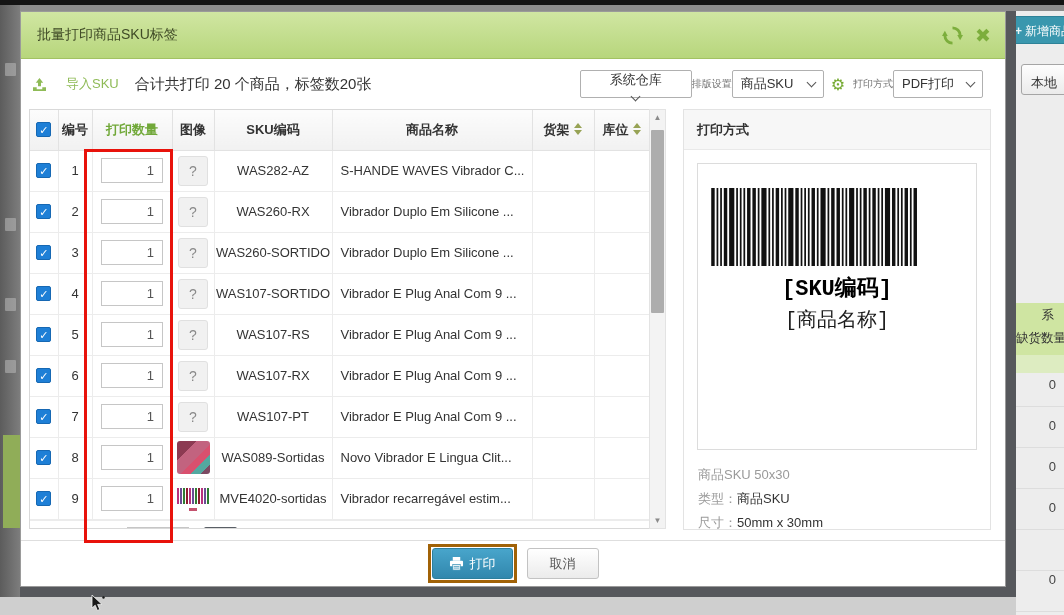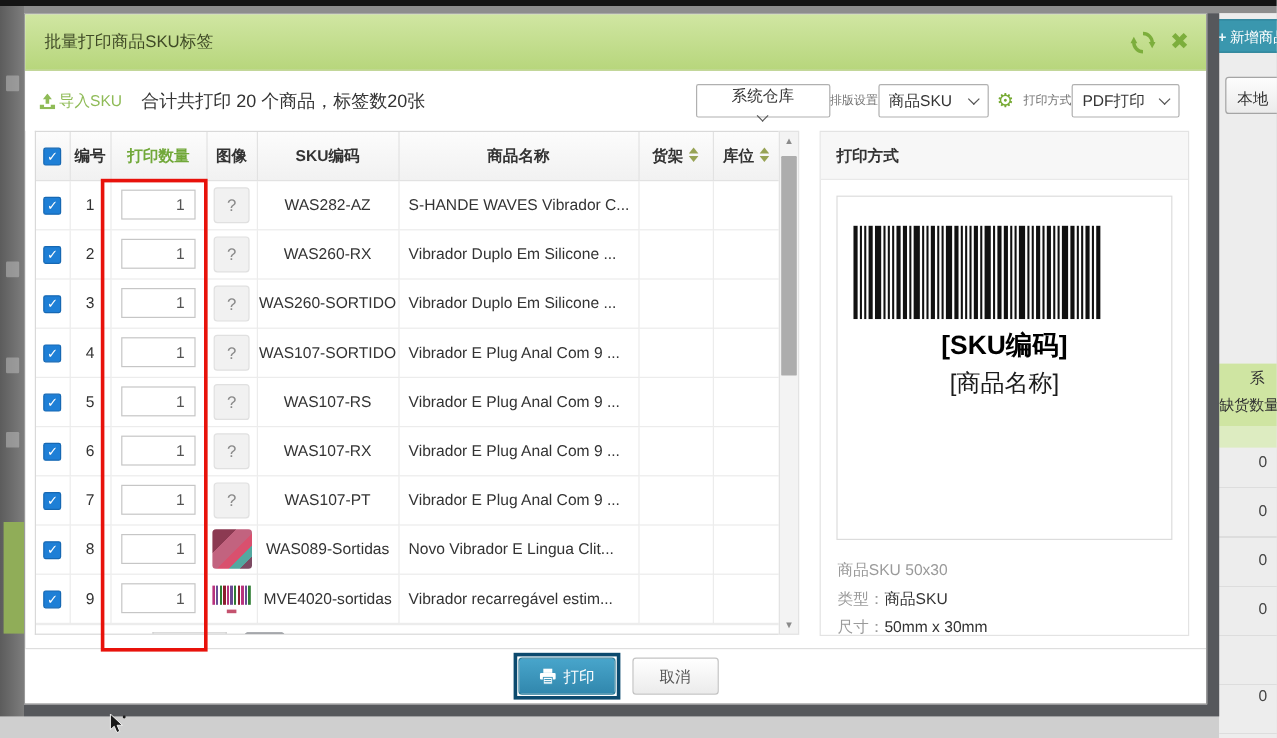--- a/index.html
+++ b/index.html
@@ -37,21 +37,21 @@
 
   .m-header { position:absolute; left:0; top:0; right:0; height:47px;
               background:linear-gradient(#d0e6a2,#b7d67c); border-bottom:1px solid #a2c263;
               display:flex; align-items:center; }
   .m-title  { font-size:14px; color:#3f4a26; margin-left:16px; }
   .m-hicons { margin-left:auto; margin-right:14px; display:flex; align-items:center; gap:12px; }
   .icon-close { color:#7cae3c; font-size:19px; font-weight:bold; line-height:1; cursor:pointer; }
 
   .m-toolbar { position:absolute; left:0; top:47px; right:0; height:50px; background:#fff;
                display:flex; align-items:center; }
-  .import-link { display:flex; align-items:center; gap:3px; color:#8fbb57; font-size:13px; margin-left:12px; cursor:pointer; }
+  .import-link { display:flex; align-items:center; gap:20px; color:#8fbb57; font-size:13px; margin-left:12px; cursor:pointer; }
   .summary { font-size:15px; color:#333; margin-left:16px; }
   .tb-right { margin-left:auto; margin-right:22px; display:flex; align-items:center; }
   .sel { display:inline-flex; align-items:center; justify-content:space-between; gap:8px;
          border:1px solid #b0b0b0; border-radius:2px; height:28px; background:#fff;
          font-size:13px; color:#333; padding:0 8px; cursor:pointer; }
   .sel.w1{ width:112px;flex-direction:column; } .sel.w2{ width:92px; } .sel.w3{ width:90px; }
   .caret { width:7px; height:7px; border-right:1.7px solid #555; border-bottom:1.7px solid #555;
            transform:rotate(45deg); margin-top:-4px; flex:0 0 auto; }
   .tb-label { font-size:10px; color:#737373; margin:0 0; }
   .gear { font-size:16px; color:#76aa33; margin:0 8px 0 7px; cursor:pointer; }
@@ -97,28 +97,28 @@
 
   
   .vscroll { position:absolute; left:628px; top:97px; width:17px; height:420px; background:#f3f3f3; border:1px solid #e3e3e3; }
   .vs-btn { position:absolute; left:0; width:15px; height:15px; text-align:center; font-size:8px; color:#8a8a8a; line-height:15px; cursor:pointer; }
   .vs-up { top:0; } .vs-dn { bottom:0; }
   .vs-thumb { position:absolute; left:1px; top:20px; width:13px; height:183px; background:#adadad; border-radius:1px; cursor:grab; }
 
   
   .red-box-qty { position:absolute; left:63px; top:137px; width:89px; height:394px;
                  border:3px solid #e8120b; pointer-events:none; z-index:5; }
-  .red-box-print { border:3px solid #0c4a6e; padding:1px; display:inline-block; }
+  .red-box-print { border:3px solid #a16207; padding:1px; display:inline-block; }
 
   
   .tpl-panel { position:absolute; left:662px; top:97px; width:308px; height:421px;
                border:1px solid #e3e3e3; background:#fff; }
   .tpl-head { height:40px; background:#f7f7f7; border-bottom:1px solid #e9e9e9;
               font-size:13px; font-weight:bold; color:#333; line-height:40px; padding-left:13px; }
-  .tpl-card { margin:13px; height:287px; border:1px solid #dcdcdc; background:#fff; text-align:center; }
+  .tpl-card { margin:13px; height:287px; border:1px solid #dcdcdc; background:#fff; text-align:center;font-family:Liberation Mono, monospace; }
   .barcode { margin-top:24px; }
   .bc-line1 { font-size:22px; font-weight:bold; color:#000; margin-top:2px; }
   .bc-line2 { font-size:20px; color:#1c1c1c; margin-top:3px; }
   .tpl-meta { padding-left:14px; font-size:13px; line-height:24px; }
   .meta-gray { color:#9a9a9a; }
   .meta-dark { color:#333; }
 
   
   .m-footer { position:absolute; left:0; right:0; bottom:0; height:46px; border-top:1px solid #dedede;
               display:flex; align-items:center; justify-content:center; gap:10px; background:#fff; }

